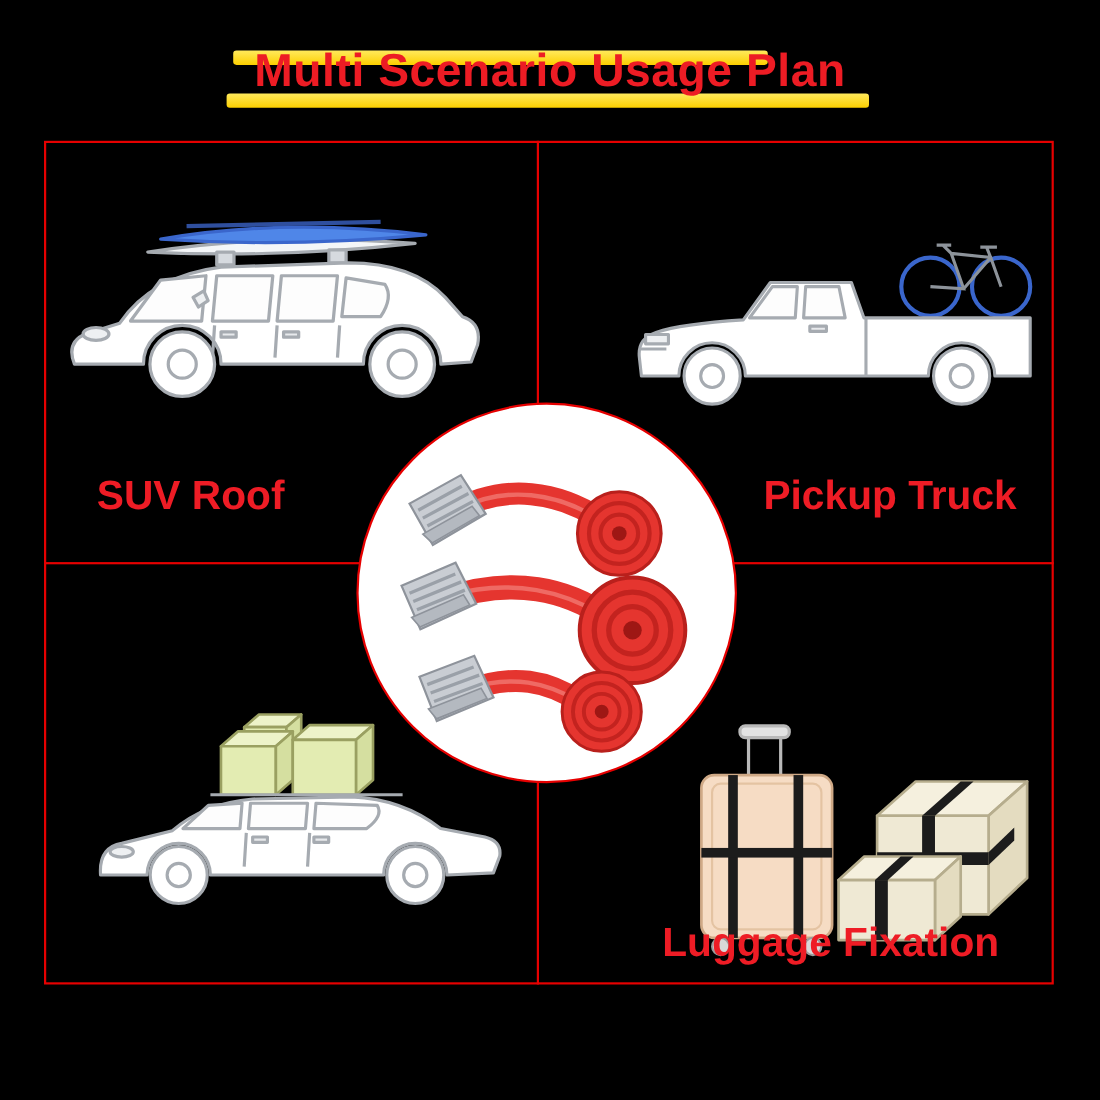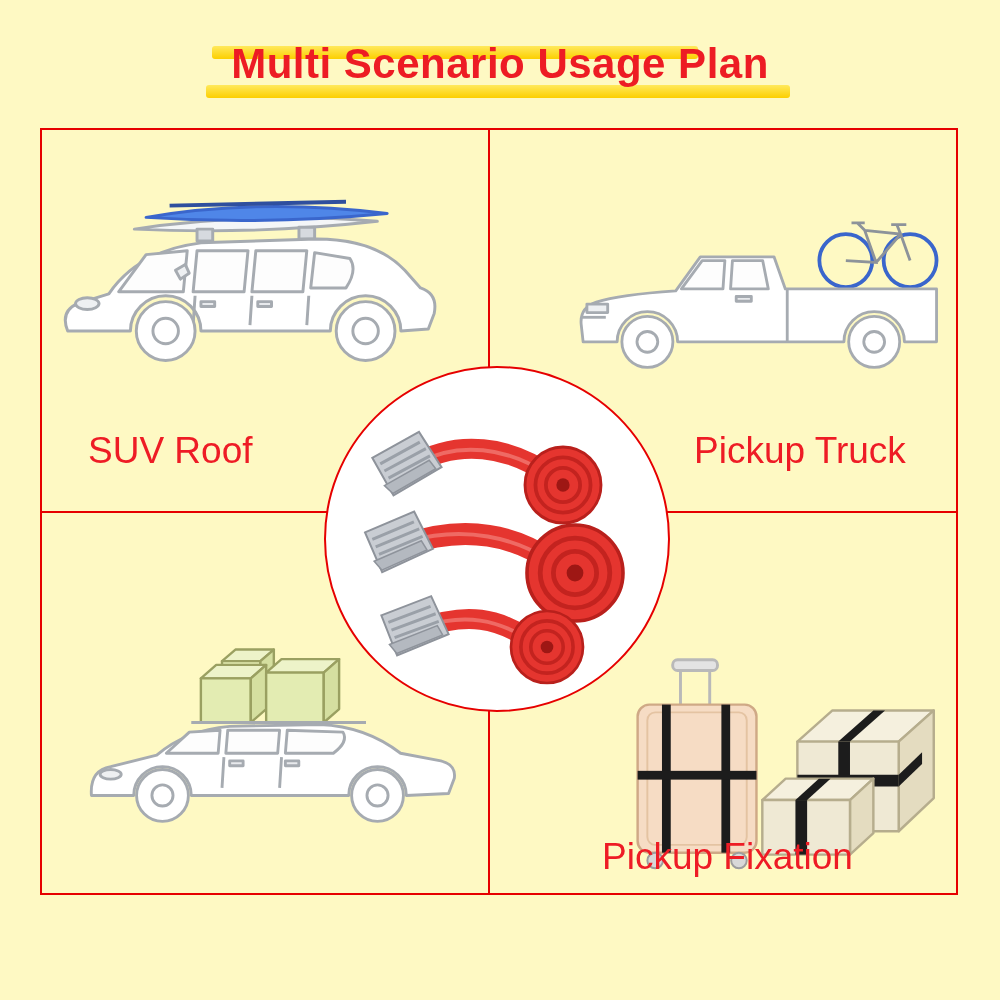--- a/index.html
+++ b/index.html
@@ -1,34 +1,34 @@
 <!DOCTYPE html>
 <html><head>
 <meta charset="utf-8">
 <style>
   * { margin: 0; padding: 0; box-sizing: border-box; }
   html, body { background: #ffffff; }
   body { font-family: "Liberation Sans", sans-serif; }
-  .stage { position: relative; width: 1000px; height: 1000px; background: #fef9c3; overflow: hidden; margin: 0 auto; }
+  .stage { position: relative; width: 1000px; height: 1000px; background: #000000; overflow: hidden; margin: 0 auto; }
 
   
   .title-wrap { position: absolute; left: 0; top: 0; width: 1000px; height: 110px; }
   .hl { position: absolute; height: 13px; background: linear-gradient(180deg, #ffe95c, #fccf00); border-radius: 3px; }
   .hl-top { left: 212px; top: 46px; width: 486px; }
   .hl-bottom { left: 206px; top: 85px; width: 584px; }
   .title { position: absolute; left: 0; right: 0; top: 40px; text-align: center; font-size: 42px; font-weight: 700; color: #ed1c24; letter-spacing: 0.5px; }
 
   
   .grid-frame { position: absolute; left: 40px; top: 128px; width: 918px; height: 767px; border: 2px solid #e60000; }
   .v-div { position: absolute; left: 488px; top: 128px; width: 2px; height: 767px; background: #e60000; }
   .h-div { position: absolute; left: 40px; top: 511px; width: 918px; height: 2px; background: #e60000; }
 
   .illo { position: absolute; }
 
-  .panel-label { position: absolute; font-size: 37px; font-weight: 400; color: #ee1c25; white-space: nowrap; }
+  .panel-label { position: absolute; font-size: 37px; font-weight: 700; color: #ee1c25; white-space: nowrap; }
   .lbl-suv { left: 88px; top: 430px; }
   .lbl-pickup { left: 694px; top: 430px; }
   .lbl-car { left: 90px; top: 836px; }
   .lbl-luggage { left: 602px; top: 836px; }
 
   
   .center-circle { position: absolute; left: 324px; top: 366px; width: 346px; height: 346px; border-radius: 50%; background: #ffffff; border: 2px solid #e60000; display: flex; align-items: center; justify-content: center; overflow: hidden; }
 </style>
 </head>
 <body>
@@ -164,21 +164,21 @@
       <path d="M158 152 L248 152 L248 208 L158 208 Z" fill="#efe9d4"></path>
       <g fill="#1c1c1c" stroke="none">
         <path d="M192 152 L216 130 L228 130 L204 152 Z"></path>
         <rect x="192" y="152" width="12" height="56"></rect>
       </g>
     </g>
   </svg>
 
   <div class="panel-label lbl-suv">SUV Roof</div>
   <div class="panel-label lbl-pickup">Pickup Truck</div>
-  <div class="panel-label lbl-luggage">Pickup Fixation</div>
+  <div class="panel-label lbl-luggage">Luggage Fixation</div>
 
   <div class="center-circle">
     <svg width="300" height="300" viewBox="0 0 300 300">
       <defs>
         <g id="buckle">
           <path d="M-30 -14 L22 -26 L34 14 L-20 28 Z" fill="#c9cdd3" stroke="#8e939b" stroke-width="2"></path>
           <path d="M-24 -6 L20 -16 M-22 2 L24 -8 M-20 10 L26 0" stroke="#9aa0a8" stroke-width="3" fill="none"></path>
           <path d="M-26 16 L24 4 L28 14 L-20 26 Z" fill="#b4b9c0" stroke="#8e939b" stroke-width="1.5"></path>
         </g>
         <g id="coil">

